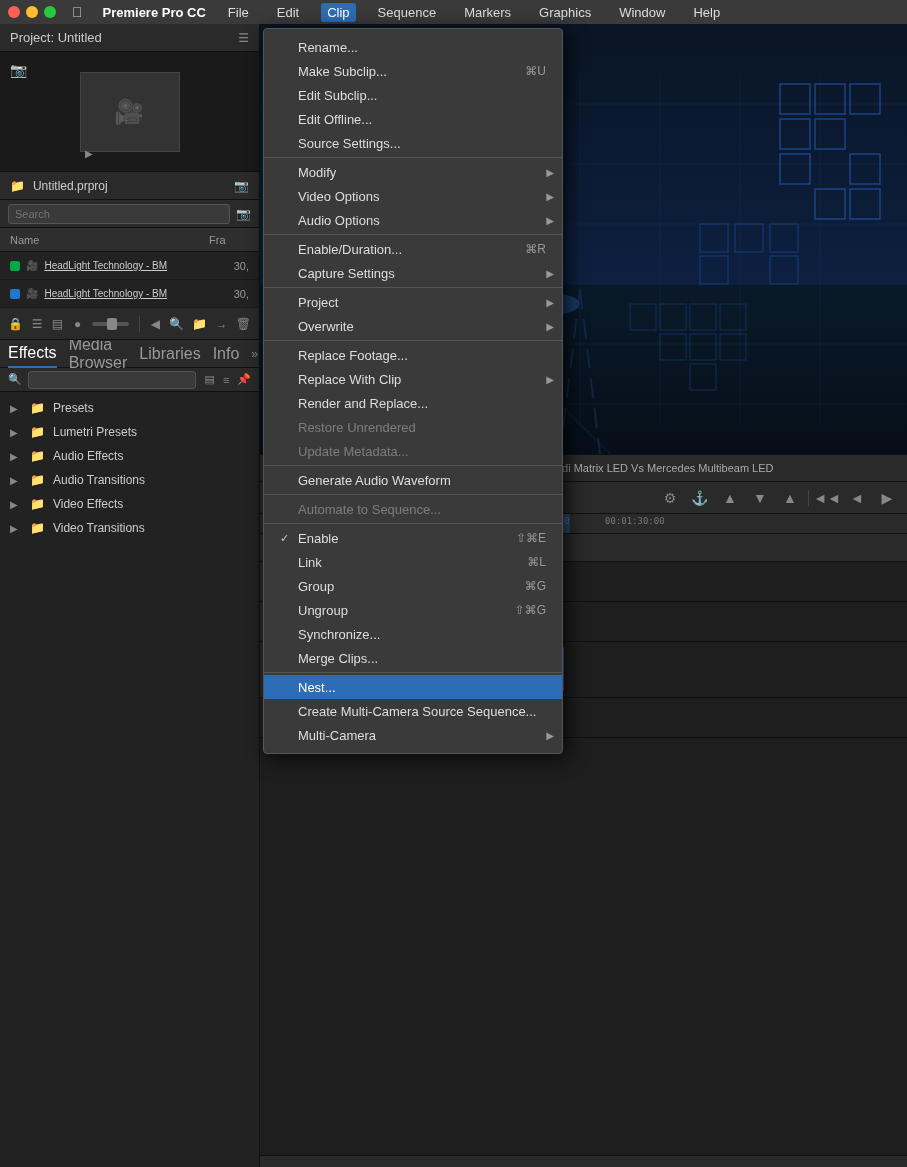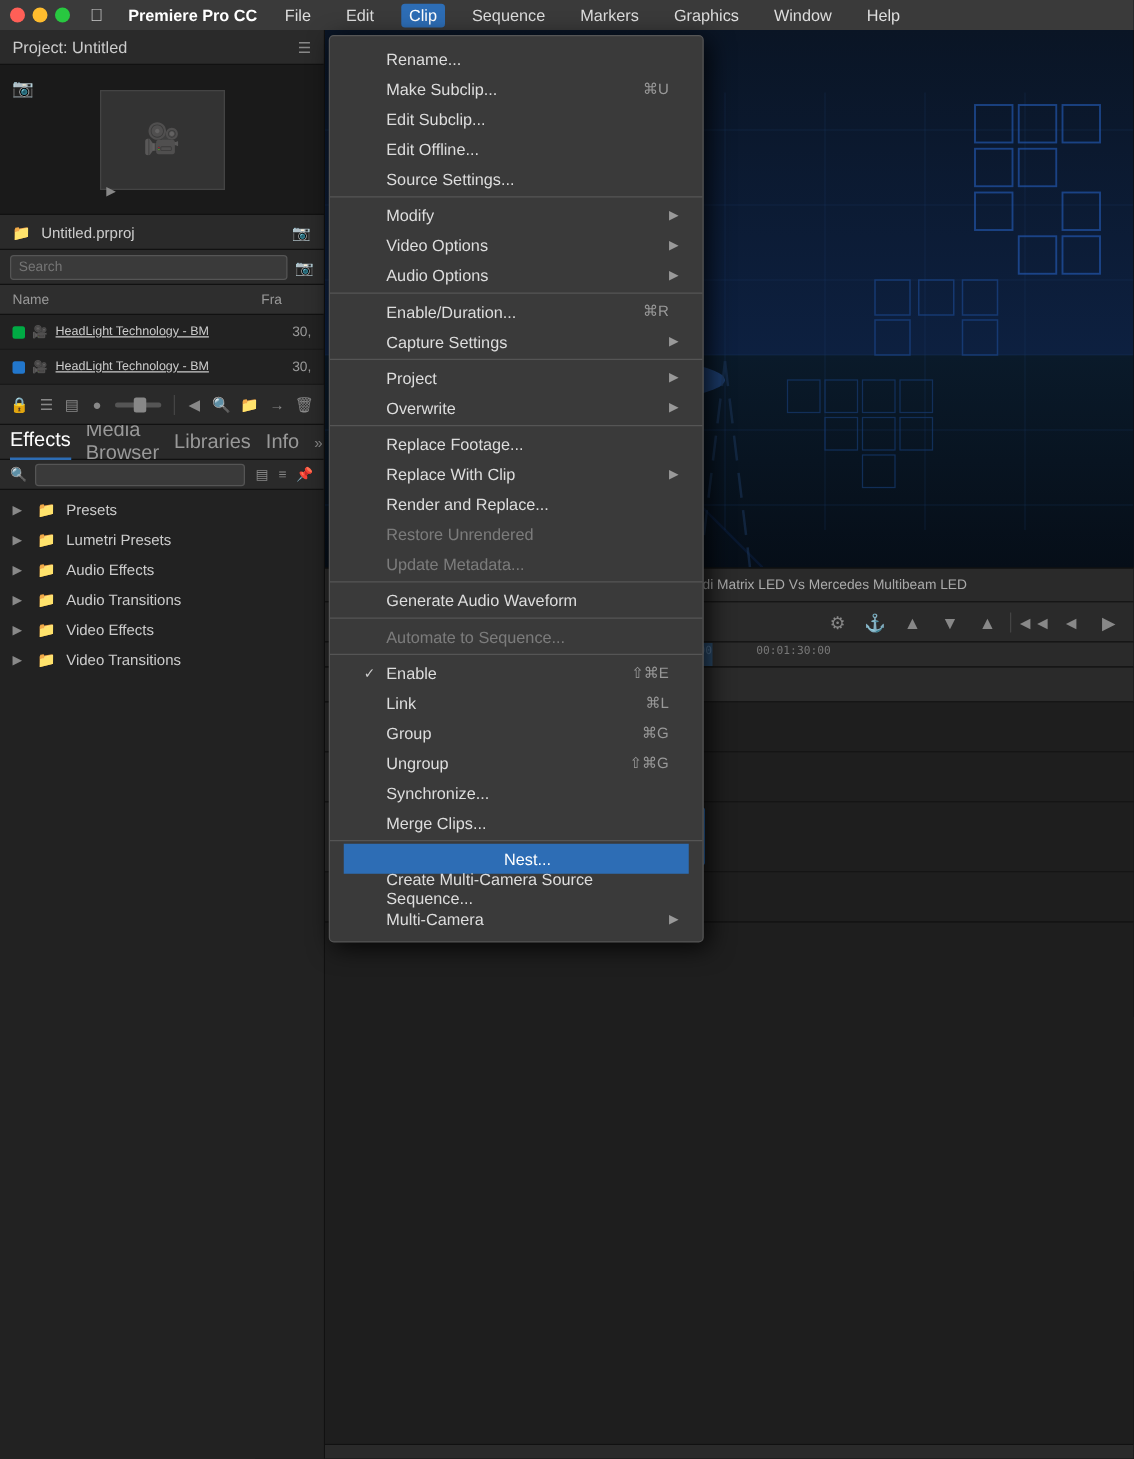--- a/index.html
+++ b/index.html
@@ -453,21 +453,21 @@
       left: 263px;
       width: 300px;
       background: #3a3a3a;
       border: 1px solid #555;
       border-radius: 4px;
       box-shadow: 4px 4px 20px rgba(0,0,0,0.8);
       z-index: 1000;
       padding: 4px 0;
     }
     .menu-section {
-      padding: 2px 11px;
+      padding: 2px 0;
       border-bottom: 1px solid #555;
     }
     .menu-section:last-child { border-bottom: none; }
     .menu-row {
       height: 24px;
       display: flex;
       align-items: center;
       padding: 0 16px;
       cursor: pointer;
       gap: 4px;
@@ -476,21 +476,21 @@
     .menu-row.highlighted { background: #2d6db5; }
     .menu-row.disabled {
       opacity: 0.4;
       pointer-events: none;
     }
     .menu-row-label {
       font-size: 13px;
       color: #ddd;
       flex: 1;
     }
-    .menu-row.highlighted .menu-row-label { color: #fff; text-align: center; }
+    .menu-row.highlighted .menu-row-label { color: #fff; }
     .menu-row .shortcut {
       font-size: 12px;
       color: #999;
       margin-left: auto;
     }
     .menu-row .submenu-arrow {
       position: absolute;
       right: 8px;
       color: #999;
       font-size: 10px;

